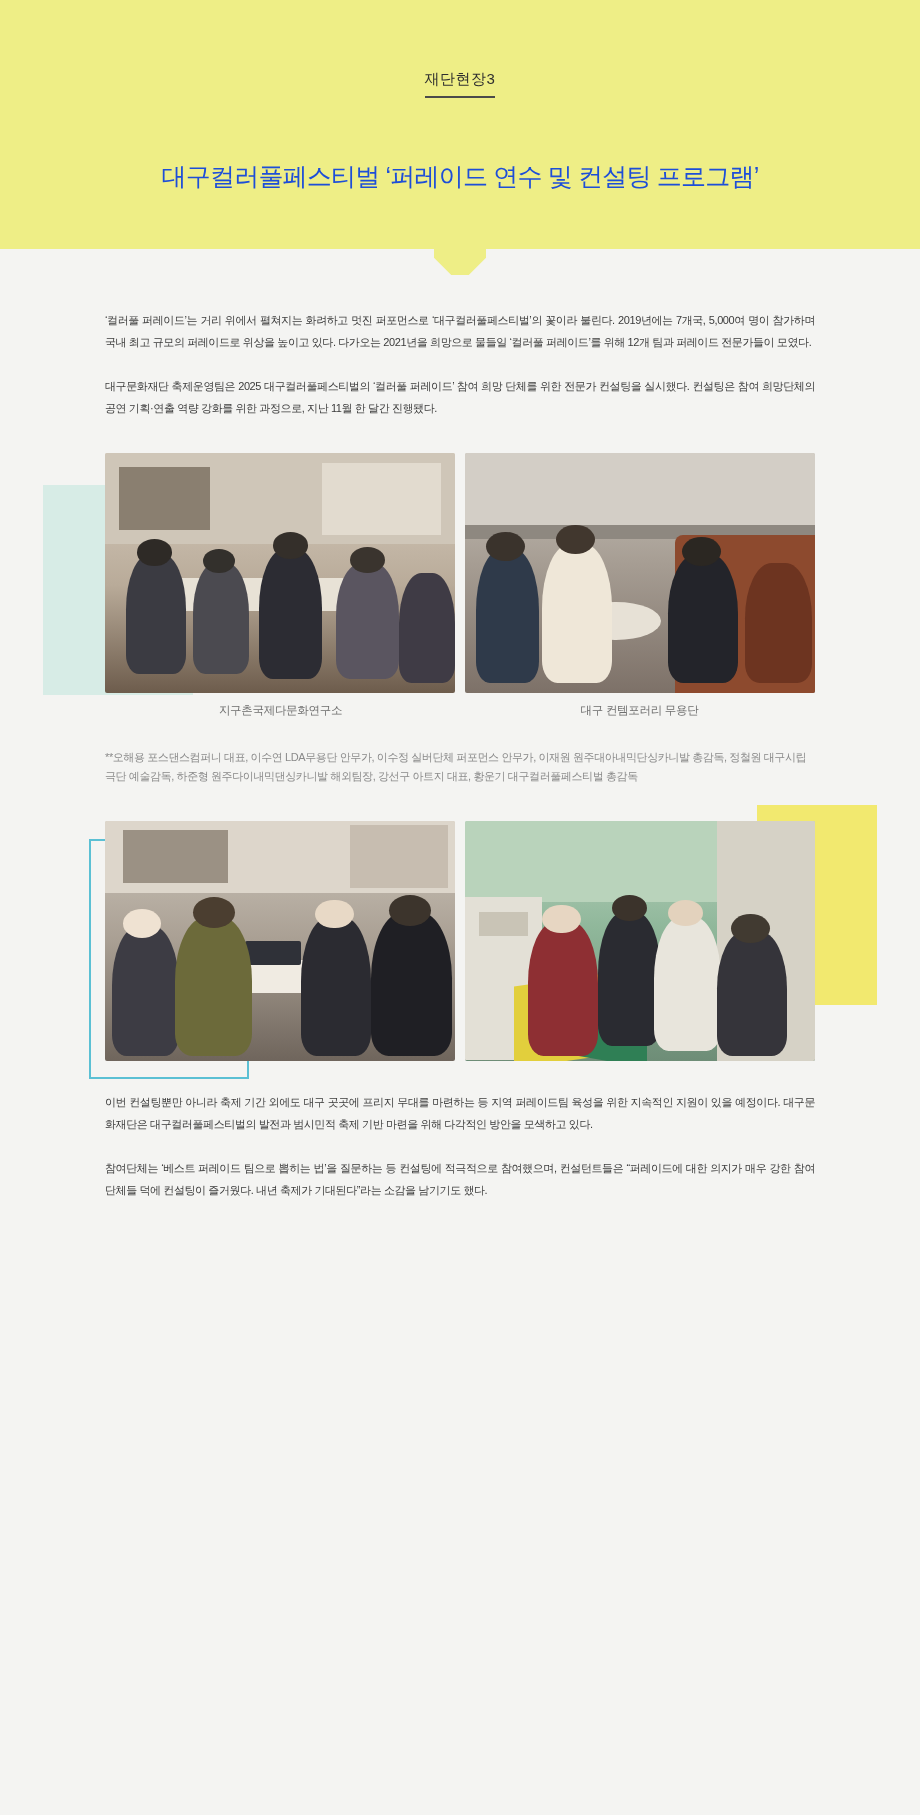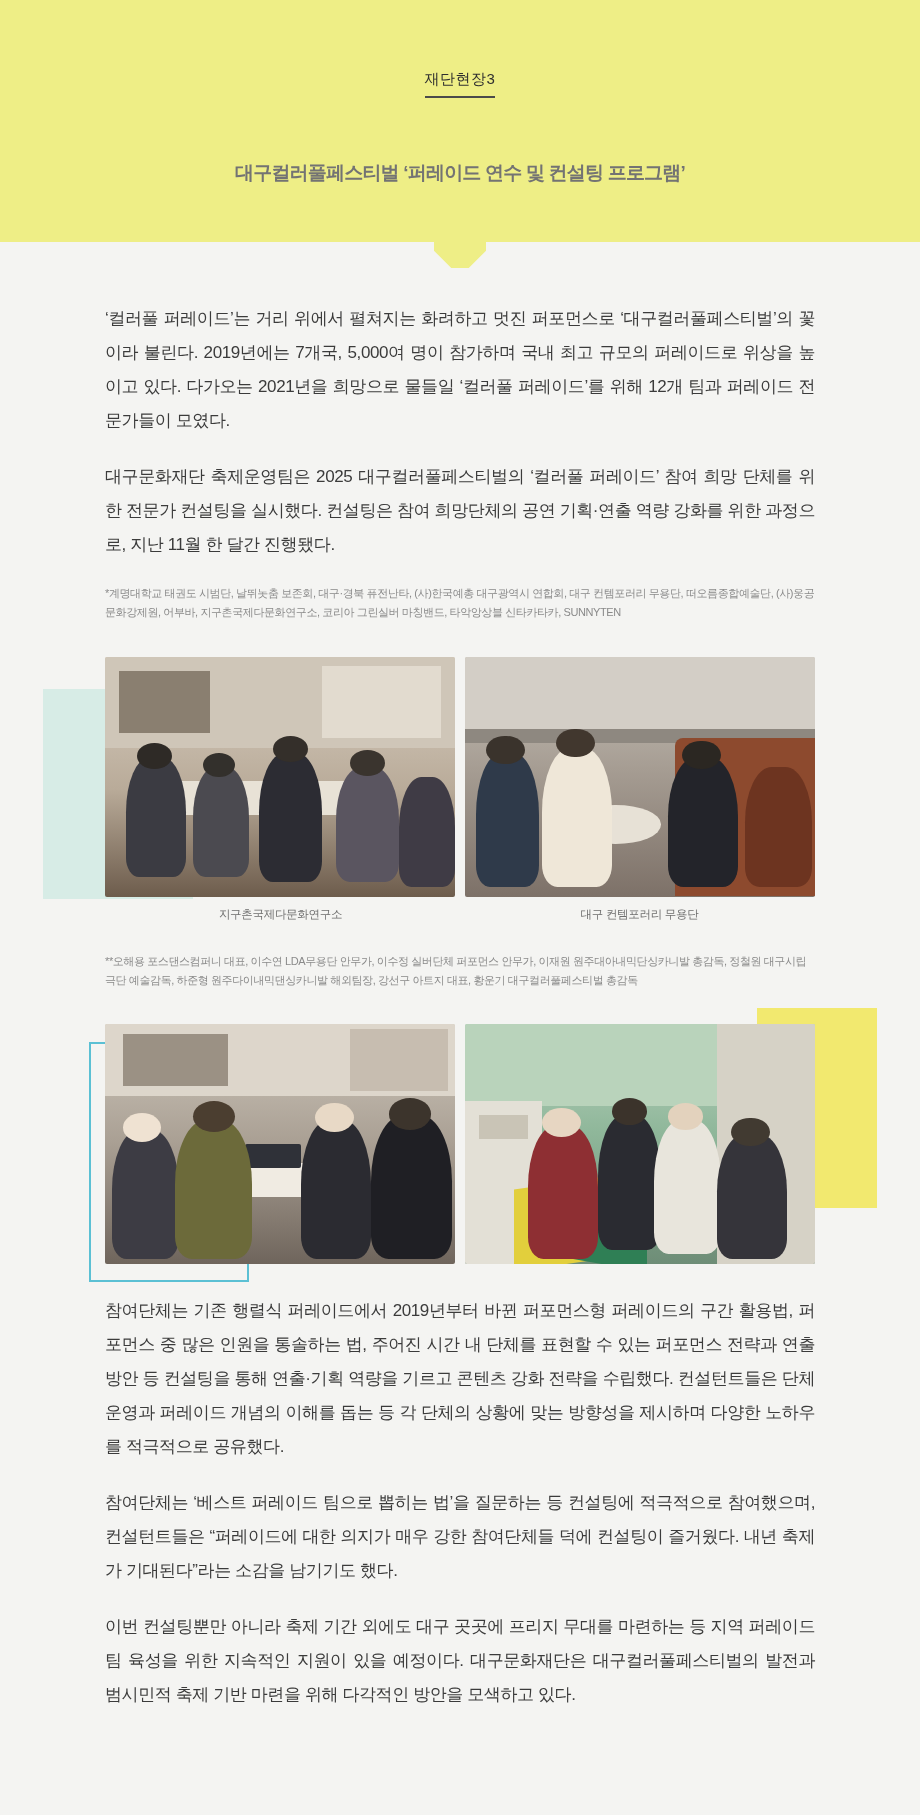--- a/index.html
+++ b/index.html
@@ -47,24 +47,23 @@
   .hero-title2 {
     font-size: 40px;
     font-weight: bold;
     color: #1da38a;
     letter-spacing: -1px;
     line-height: 1.35;
     margin-top: 4px;
   }
   .hero-sub {
     margin-top: 22px;
-    font-size: 19px;
-    color: #737373;
+    font-size: 25px;
+    color: #1d4ed8;
     letter-spacing: -0.8px;
-    font-weight: bold;
   }
   .hero-arrow {
     position: absolute;
     left: 50%;
     bottom: -26px;
     width: 52px;
     height: 28px;
     margin-left: -26px;
     overflow: hidden;
   }
@@ -80,21 +79,21 @@
     transform-origin: center;
     border-radius: 3px;
   }
 
   
   .content {
     position: relative;
     padding: 60px 105px 60px 105px;
   }
   p.para {
-    font-size: 17px;
+    font-size: 11px;
     line-height: 2.0;
     color: #3b3b3b;
     letter-spacing: -0.4px;
     margin: 0 0 22px 0;
     text-align: justify;
   }
   p.para.tight { margin-bottom: 6px; }
   .footnote {
     font-size: 11px;
     line-height: 1.75;
@@ -187,21 +186,20 @@
   <div class="hero">
     <div class="hero-eyebrow">재단현장3</div>
     <div class="hero-sub">대구컬러풀페스티벌 ‘퍼레이드 연수 및 컨설팅 프로그램’</div>
     <div class="hero-arrow"></div>
   </div>
 
   <div class="content">
 
     <p class="para">‘컬러풀 퍼레이드’는 거리 위에서 펼쳐지는 화려하고 멋진 퍼포먼스로 ‘대구컬러풀페스티벌’의 꽃이라 불린다. 2019년에는 7개국, 5,000여 명이 참가하며 국내 최고 규모의 퍼레이드로 위상을 높이고 있다. 다가오는 2021년을 희망으로 물들일 ‘컬러풀 퍼레이드’를 위해 12개 팀과 퍼레이드 전문가들이 모였다.</p>
     <p class="para">대구문화재단 축제운영팀은 2025 대구컬러풀페스티벌의 ‘컬러풀 퍼레이드’ 참여 희망 단체를 위한 전문가 컨설팅을 실시했다. 컨설팅은 참여 희망단체의 공연 기획·연출 역량 강화를 위한 과정으로, 지난 11월 한 달간 진행됐다.</p>
-    <p class="footnote">*계명대학교 태권도 시범단, 날뛰놋춤 보존회, 대구·경북 퓨전난타, (사)한국예총 대구광역시 연합회, 대구 컨템포러리 무용단, 떠오름종합예술단, (사)웅공문화강제원, 어부바, 지구촌국제다문화연구소, 코리아 그린실버 마칭밴드, 타악앙상블 신타카타카, SUNNYTEN</p>
 
     <div class="photos">
       <div class="deco deco-mint"></div>
       <div class="photo-row">
 
         <div class="photo">
           <div class="scene">
             <div class="sc-bg" style="background:linear-gradient(180deg,#d9cfc2 0%,#b9ab99 55%,#6d5c4c 100%);"></div>
             <div class="slab" style="left:0;top:0;width:100%;height:38%;background:#cfc6b8;"></div>
             <div class="slab" style="left:4%;top:6%;width:26%;height:26%;background:#8a7f70;"></div>
@@ -287,20 +285,19 @@
             <div class="fig" style="left:54%;top:40%;width:19%;height:56%;background:#e8e5dc;"></div>
             <div class="head" style="left:58%;top:33%;width:10%;height:11%;background:#e3d2bd;"></div>
             <div class="fig" style="left:72%;top:46%;width:20%;height:52%;background:#35343a;"></div>
             <div class="head" style="left:76%;top:39%;width:11%;height:12%;background:#413a31;"></div>
           </div>
         </div>
 
       </div>
     </div>
 
-    <p class="para">참여단체는 기존 행렬식 퍼레이드에서 2019년부터 바뀐 퍼포먼스형 퍼레이드의 구간 활용법, 퍼포먼스 중 많은 인원을 통솔하는 법, 주어진 시간 내 단체를 표현할 수 있는 퍼포먼스 전략과 연출 방안 등 컨설팅을 통해 연출·기획 역량을 기르고 콘텐츠 강화 전략을 수립했다. 컨설턴트들은 단체 운영과 퍼레이드 개념의 이해를 돕는 등 각 단체의 상황에 맞는 방향성을 제시하며 다양한 노하우를 적극적으로 공유했다.</p>
+    <p class="para">이번 컨설팅뿐만 아니라 축제 기간 외에도 대구 곳곳에 프리지 무대를 마련하는 등 지역 퍼레이드팀 육성을 위한 지속적인 지원이 있을 예정이다. 대구문화재단은 대구컬러풀페스티벌의 발전과 범시민적 축제 기반 마련을 위해 다각적인 방안을 모색하고 있다.</p>
     <p class="para">참여단체는 ‘베스트 퍼레이드 팀으로 뽑히는 법’을 질문하는 등 컨설팅에 적극적으로 참여했으며, 컨설턴트들은 “퍼레이드에 대한 의지가 매우 강한 참여단체들 덕에 컨설팅이 즐거웠다. 내년 축제가 기대된다”라는 소감을 남기기도 했다.</p>
-    <p class="para">이번 컨설팅뿐만 아니라 축제 기간 외에도 대구 곳곳에 프리지 무대를 마련하는 등 지역 퍼레이드팀 육성을 위한 지속적인 지원이 있을 예정이다. 대구문화재단은 대구컬러풀페스티벌의 발전과 범시민적 축제 기반 마련을 위해 다각적인 방안을 모색하고 있다.</p>
 
     <div class="bottom-gap"></div>
   </div>
 
 </div>
 
 </body></html>

